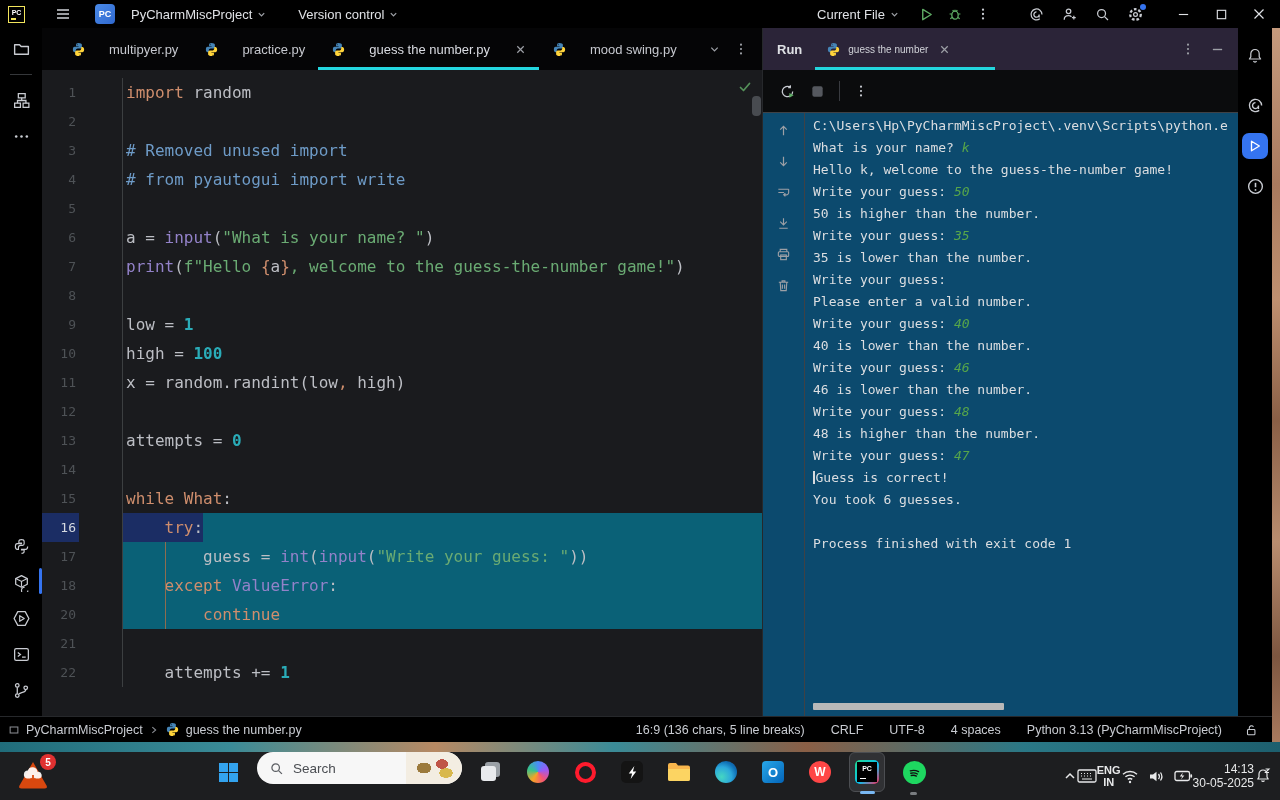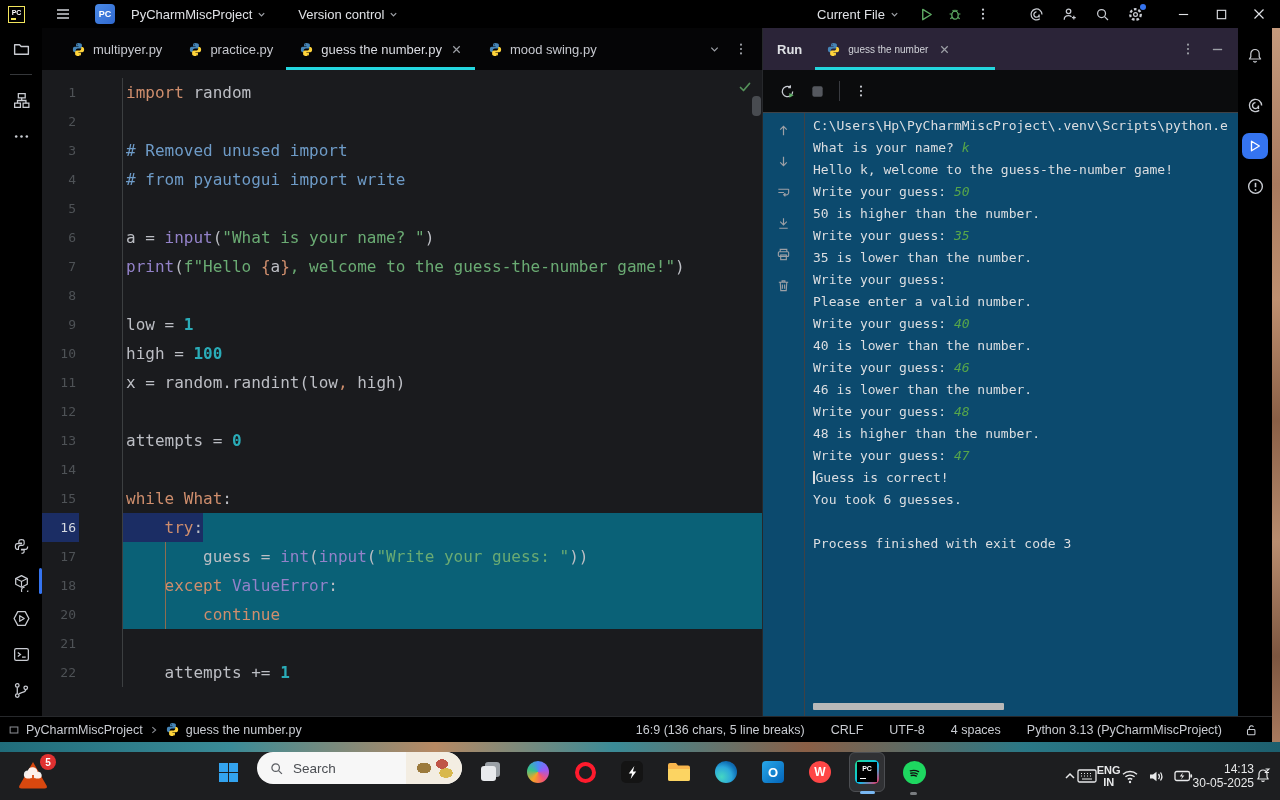--- a/index.html
+++ b/index.html
@@ -34,21 +34,21 @@
   #leftstripe{position:absolute;left:0;top:28px;width:42px;height:688px;background:#000;display:flex;flex-direction:column;align-items:center}
   #leftstripe .divider{width:22px;height:1px;background:#35373a;margin:7px 0}
   .stripe-btn{width:30px;height:30px;display:flex;align-items:center;justify-content:center;border-radius:5px;margin:3px 0}
   #stripe-indicator{position:absolute;left:39px;top:568px;width:3px;height:26px;background:var(--blue);border-radius:2px}
   #rightstripe{position:absolute;left:1238px;top:28px;width:34px;height:688px;background:#000;display:flex;flex-direction:column;align-items:center;padding-top:10px}
   #tanstrip{position:absolute;left:1272px;top:28px;width:8px;height:714px;background:linear-gradient(180deg,#c59a7d 0%,#a97a5e 22%,#c09070 38%,#8a5f46 55%,#b98d6f 72%,#7d5640 88%,#a97a5e 100%)}
 
   
   #editorcol{position:absolute;left:42px;top:28px;width:720px;height:688px;background:var(--bg-editor)}
   #tabbar{height:42px;background:#050506;display:flex;align-items:stretch;padding-left:16px;position:relative}
-  .etab{display:flex;align-items:center;gap:7px;padding:0 13px;font-size:13px;color:#c6c8ce;position:relative;cursor:default}
+  .etab{display:flex;align-items:center;gap:23px;padding:0 13px;font-size:13px;color:#c6c8ce;position:relative;cursor:default}
   .etab.active{color:#dadce2}
   .etab.active::after{content:"";position:absolute;left:0;right:0;bottom:0;height:3px;background:var(--cyan)}
   .tab-close{display:flex;align-items:center;margin-left:2px}
   .tabbar-end{margin-left:auto;display:flex;align-items:center;gap:14px;padding-right:14px}
 
   #editor{position:relative;height:646px;padding-top:8px;overflow:hidden}
   .cline{display:flex;height:29px}
   .ln{width:81px;flex:none;text-align:right;padding-right:46px;font-family:"DejaVu Sans Mono",monospace;font-size:13px;line-height:29px;color:#4e5256;border-right:1px solid #3c3f41}
   .ln.cur{background:linear-gradient(90deg,var(--navy) 0 37px,transparent 37px);color:#d5d9e0}
   .ct{flex:1;font-family:"DejaVu Sans Mono",monospace;font-size:16px;line-height:29px;padding-left:3px;white-space:pre;position:relative;color:var(--pl)}
@@ -509,21 +509,21 @@
           <div class="crow"><span class="co">Write your guess: </span><span class="ci">40</span></div>
           <div class="crow"><span class="co">40 is lower than the number.</span></div>
           <div class="crow"><span class="co">Write your guess: </span><span class="ci">46</span></div>
           <div class="crow"><span class="co">46 is lower than the number.</span></div>
           <div class="crow"><span class="co">Write your guess: </span><span class="ci">48</span></div>
           <div class="crow"><span class="co">48 is higher than the number.</span></div>
           <div class="crow"><span class="co">Write your guess: </span><span class="ci">47</span></div>
           <div class="crow"><span class="caret"></span><span class="co">Guess is correct!</span></div>
           <div class="crow"><span class="co">You took 6 guesses.</span></div>
           <div class="crow"></div>
-          <div class="crow"><span class="co">Process finished with exit code 3</span></div>
+          <div class="crow"><span class="co">Process finished with exit code 1</span></div>
         </div>
       <div id="con-hscroll"></div>
     </div>
   </div>
 
   <div id="rightstripe">
     <div class="stripe-btn">
       <svg width="18" height="18" viewBox="0 0 18 18">
           <path d="M9 2.5a4.2 4.2 0 0 0-4.2 4.2v3.2L3.4 12h11.2l-1.4-2.1V6.7A4.2 4.2 0 0 0 9 2.5zM7.5 14a1.6 1.6 0 0 0 3 0" fill="none" stroke="#c9ccd2" stroke-width="1.2" stroke-linejoin="round"></path>
         </svg>

